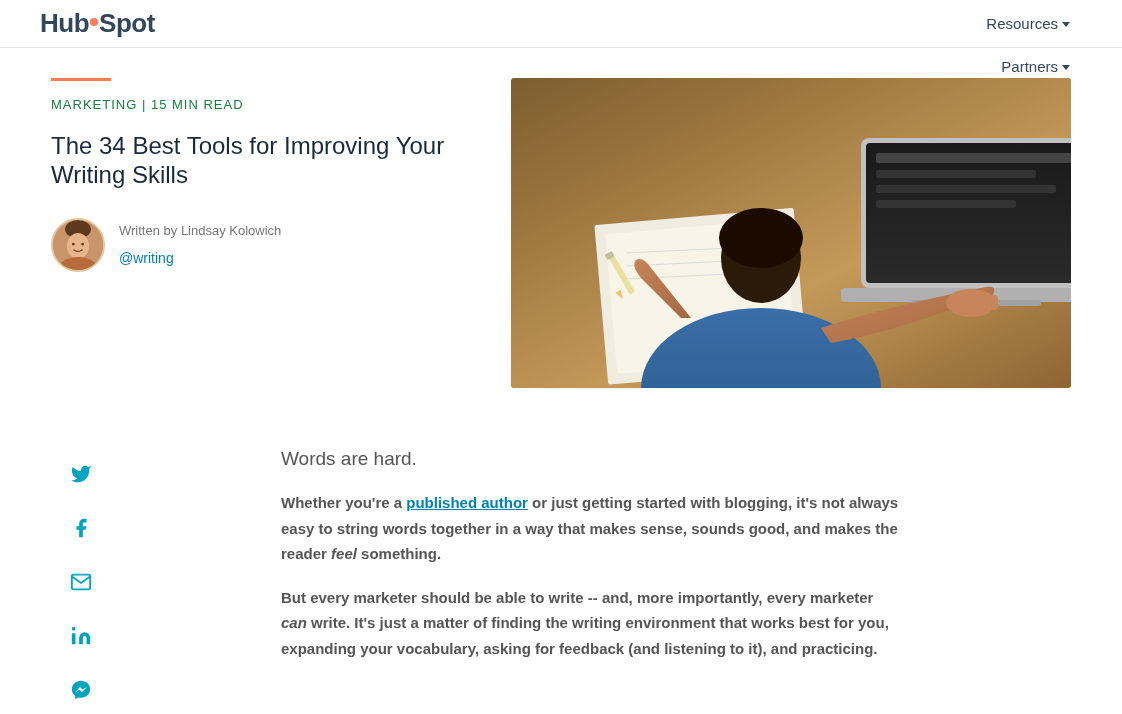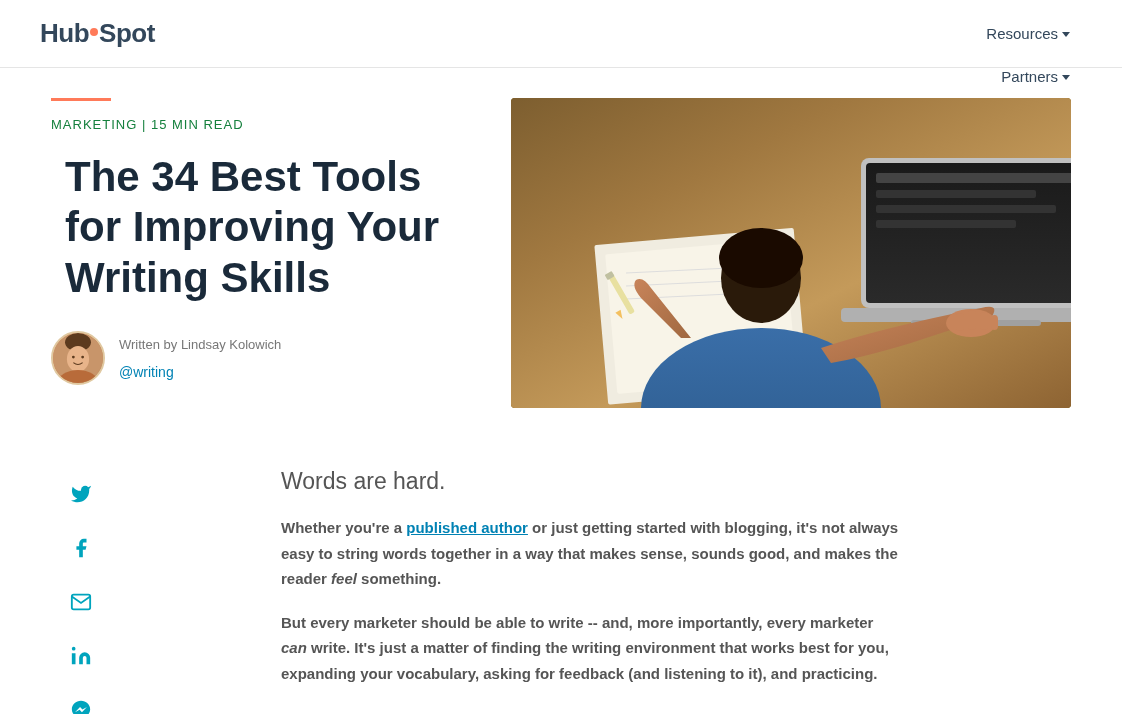--- a/index.html
+++ b/index.html
@@ -3,21 +3,21 @@
   <meta charset="utf-8">
   <style>
     * { margin: 0; padding: 0; box-sizing: border-box; }
     body { font-family: 'Helvetica Neue', Arial, sans-serif; background: #fff; color: #333; }
 
     
     nav {
       display: flex;
       align-items: center;
       padding: 0 40px;
-      height: 68px;
+      height: 48px;
       border-bottom: 1px solid #e5e5e5;
       position: relative;
     }
     .logo-wrap {
       display: flex;
       align-items: center;
       margin-right: auto;
     }
     .logo-text {
       font-size: 26px;
@@ -94,26 +94,25 @@
     .article-category {
       font-size: 13px;
       font-weight: 700;
       color: #33475b;
       letter-spacing: 1px;
       text-transform: uppercase;
       margin-bottom: 20px;
     }
     .article-category span { color: #15803d; font-weight: 400; }
     .article-title {
-      font-size: 42px;
-      font-weight: 700;
+      font-size: 24px;
+      font-weight: 400;
       color: #1a2a3a;
       line-height: 1.2;
       margin-bottom: 28px;
-      margin-left: 14px;
     }
     .author-wrap {
       display: flex;
       align-items: center;
       gap: 14px;
     }
     .author-avatar {
       width: 54px;
       height: 54px;
       border-radius: 50%;
@@ -166,21 +165,21 @@
       color: #00a4bd;
     }
     .social-icon svg { width: 22px; height: 22px; }
 
     .article-body {
       flex: 1;
       max-width: 620px;
       margin-left: 170px;
     }
     .body-intro {
-      font-size: 23px;
+      font-size: 19px;
       color: #555;
       margin-bottom: 20px;
       font-weight: 500;
     }
     .body-para {
       font-size: 15px;
       color: #555;
       line-height: 1.7;
       margin-bottom: 18px;
       font-weight: bold;

